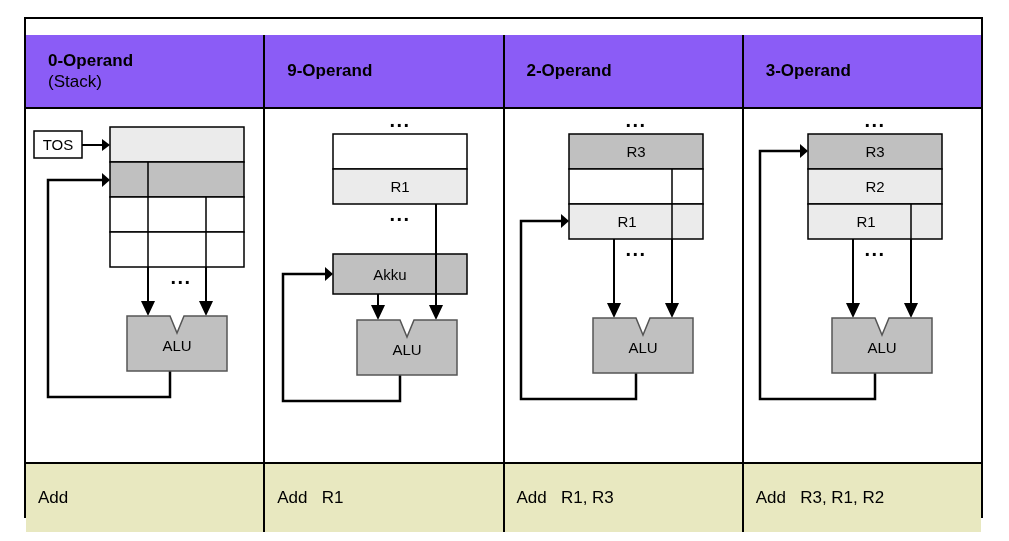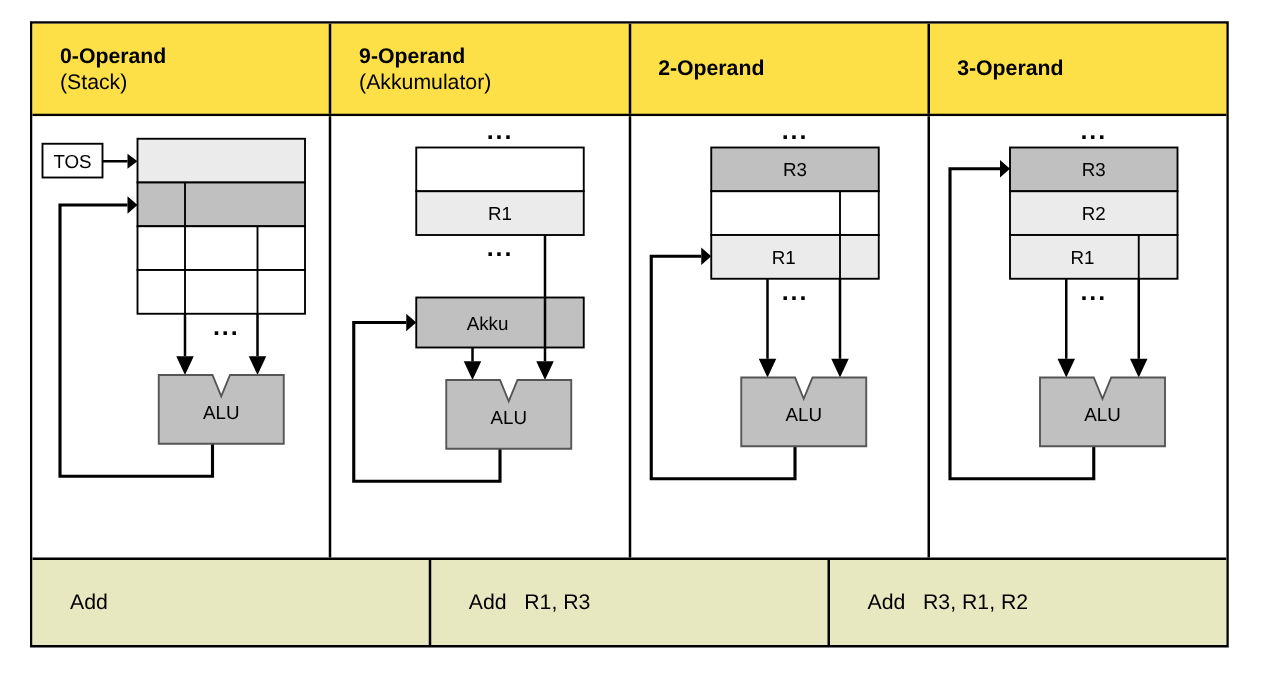--- a/index.html
+++ b/index.html
@@ -29,21 +29,22 @@
     background: #ffffff;
   }
 
   
   .header-row {
     display: flex;
     height: 74px;
     flex: 0 0 74px;
     border-bottom: 2px solid #000000;
     box-sizing: border-box;
-    background: #fde047;
+    background: #8b5cf6;
+    margin-top: 16px;
   }
   .header-cell {
     flex: 1 1 0;
     min-width: 0;
     border-right: 2px solid #000000;
     box-sizing: border-box;
     display: flex;
     flex-direction: column;
     justify-content: center;
     padding-left: 22px;
@@ -81,21 +82,21 @@
     flex: 0 0 68px;
     background: #e8e8c0;
   }
   .footer-cell {
     flex: 1 1 0;
     min-width: 0;
     border-right: 2px solid #000000;
     box-sizing: border-box;
     display: flex;
     align-items: center;
-    padding-left: 30px;
+    padding-left: 12px;
     font-size: 17px;
     color: #000000;
     white-space: pre;
   }
   .footer-cell:last-child { border-right: none; }
 
   .svg-label {
     font-family: "Liberation Sans", sans-serif;
     font-size: 15px;
     fill: #000000;
@@ -115,21 +116,20 @@
 
   <div class="header-row">
 
     <div class="header-cell">
       <span>0-Operand</span>
       <span class="sub">(Stack)</span>
     </div>
 
     <div class="header-cell">
       <span>9-Operand</span>
-      <span class="sub">(Akkumulator)</span>
     </div>
 
     <div class="header-cell">
       <span>2-Operand</span>
     </div>
 
     <div class="header-cell">
       <span>3-Operand</span>
     </div>
 
@@ -255,17 +255,18 @@
 
         <polygon points="88,209 131,209 138,226 145,209 188,209 188,264 88,264" fill="#c0c0c0" stroke="#555555" stroke-width="1.5"></polygon>
         <text x="138" y="244" text-anchor="middle" class="svg-label">ALU</text>
       </svg>
     </div>
 
   </div>
 
   <div class="footer-row">
     <div class="footer-cell">Add</div>
+    <div class="footer-cell">Add   R1</div>
     <div class="footer-cell">Add   R1, R3</div>
     <div class="footer-cell">Add   R3, R1, R2</div>
   </div>
 
 </div>
 
 </body></html>

